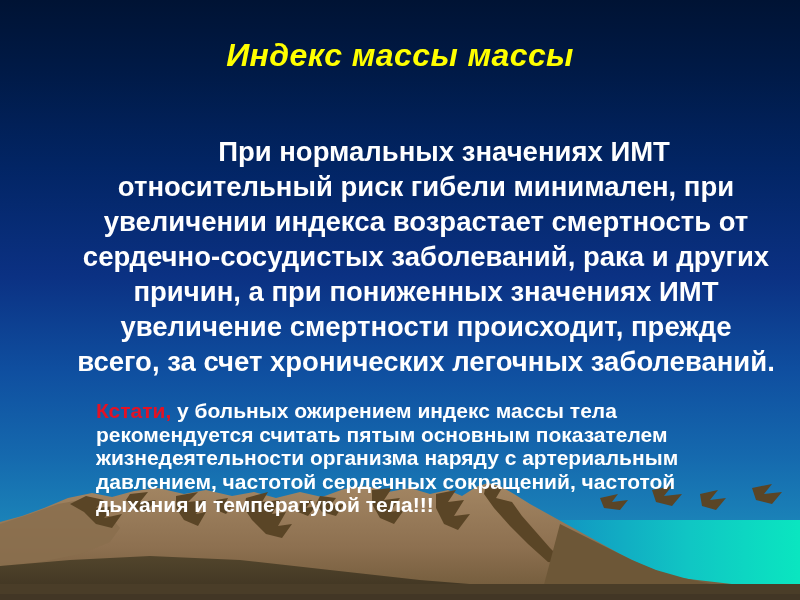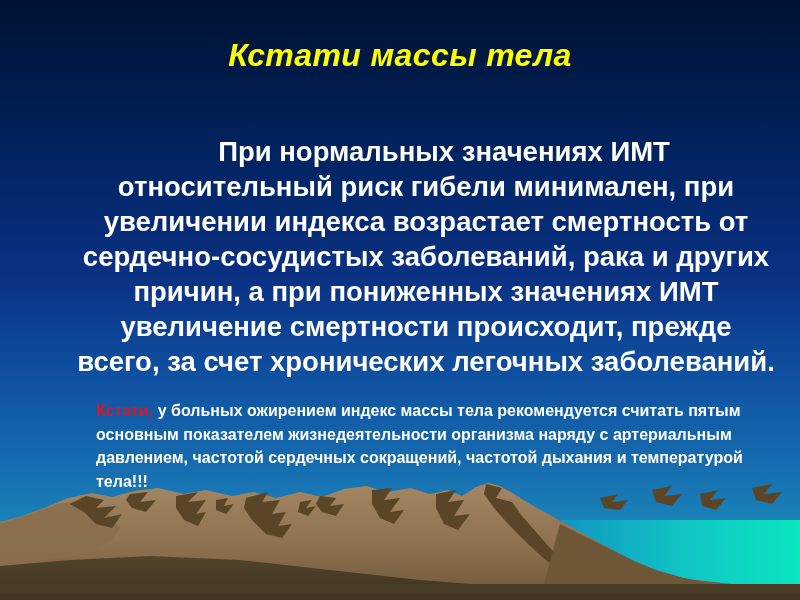--- a/index.html
+++ b/index.html
@@ -67,21 +67,21 @@
     text-align: center;
   }
 
   
   .note-text {
     position: absolute;
     top: 399px;
     left: 96px;
     width: 660px;
     color: #ffffff;
-    font-size: 16px;
+    font-size: 21px;
     font-weight: bold;
     line-height: 23.5px;
     text-align: left;
   }
   .note-text .kstati {
     color: #e21225;
   }
 </style>
 </head>
 <body>
@@ -145,21 +145,21 @@
       <path d="M560,44 L584,56 L608,68 L632,80 L656,90 L684,98 L720,106
                L760,112 L800,116 L800,120 L540,120 Z" fill="#6d5737"></path>
 
       <path d="M0,86 L70,80 L150,76 L240,80 L330,90 L420,100 L520,108
                L620,114 L720,118 L800,120 L800,120 L0,120 Z" fill="url(#fgGrad)"></path>
       <rect x="0" y="104" width="800" height="16" fill="#4a3d28"></rect>
       <rect x="0" y="114" width="800" height="6" fill="#423625"></rect>
     </svg>
   </div>
 
-  <div class="title">Кстати массы тела</div>
+  <div class="title">Индекс массы массы</div>
 
   <div class="body-text">При нормальных значениях ИМТ относительный риск гибели минимален, при увеличении индекса возрастает смертность от сердечно-сосудистых заболеваний, рака и других причин, а при пониженных значениях ИМТ увеличение смертности происходит, прежде всего, за счет хронических легочных заболеваний.</div>
 
   <div class="note-text">
     <span class="kstati">Кстати,</span><span> у больных ожирением индекс массы тела рекомендуется считать пятым основным показателем жизнедеятельности организма наряду с артериальным давлением, частотой сердечных сокращений, частотой дыхания и температурой тела!!!</span>
   </div>
 
 </div>
 
 </body></html>

